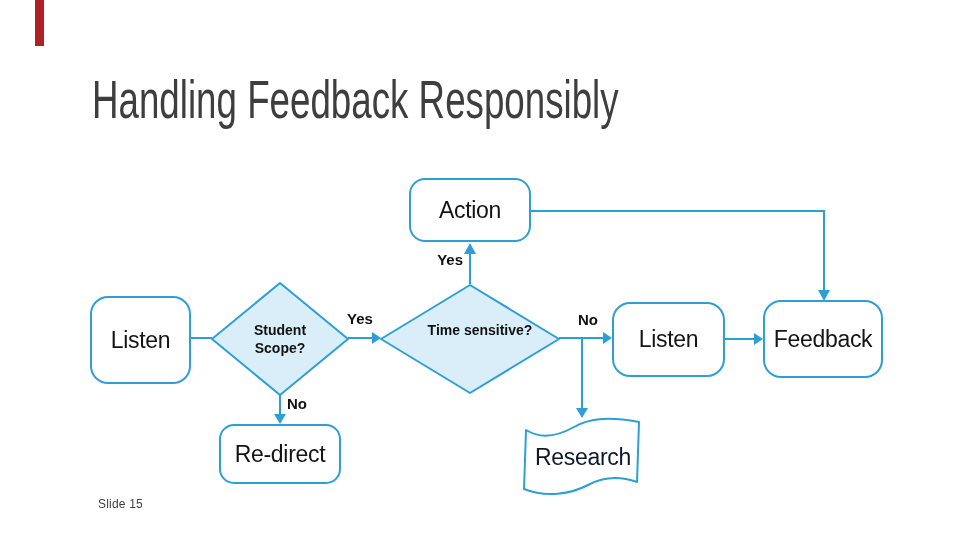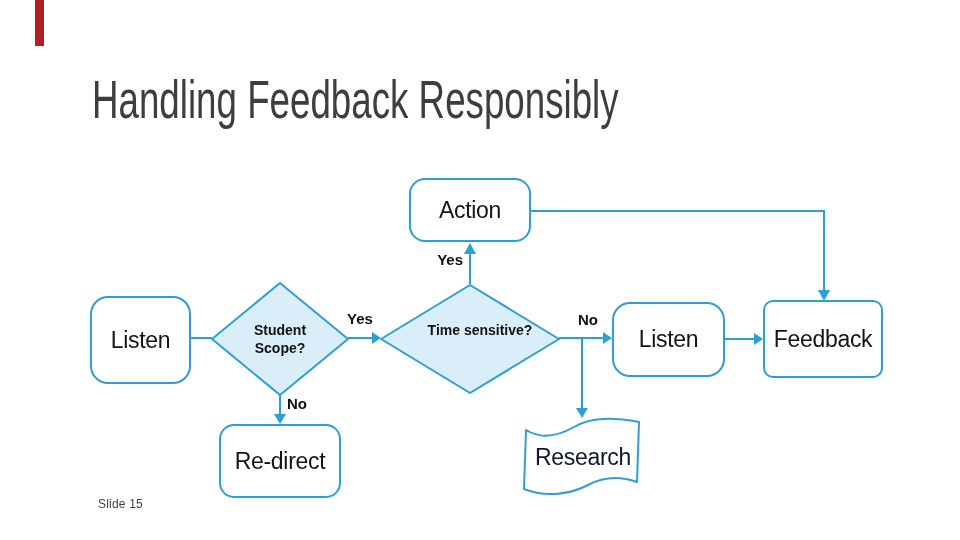--- a/index.html
+++ b/index.html
@@ -9,22 +9,22 @@
   .title{position:absolute;left:92px;top:70px;margin:0;font-size:54px;font-weight:300;
          color:#3E3E3E;white-space:nowrap;line-height:1.1;
          transform:scaleX(0.68);transform-origin:left top;letter-spacing:0;}
   .overlay{position:absolute;left:0;top:0;width:960px;height:540px;}
   .node{position:absolute;box-sizing:border-box;background:#fff;border:2px solid #2E9FD6;
         display:flex;align-items:center;justify-content:center;
         font-size:23px;color:#141414;letter-spacing:-0.3px;}
   .listen  {left:90px; top:296px;width:101px;height:88px;border-radius:18px;}
   .action  {left:409px;top:178px;width:122px;height:64px;border-radius:16px;}
   .present {left:612px;top:302px;width:113px;height:75px;border-radius:18px;}
-  .feedback{left:763px;top:300px;width:120px;height:78px;border-radius:10px;}
-  .redirect{left:219px;top:424px;width:122px;height:74px;border-radius:15px;}
+  .feedback{left:763px;top:300px;width:120px;height:78px;border-radius:18px;}
+  .redirect{left:219px;top:424px;width:122px;height:60px;border-radius:15px;}
   .diamond-label{position:absolute;font-size:14px;font-weight:bold;color:#111;
                  text-align:center;line-height:1.3;}
   .ws-label{left:230px;top:321px;width:100px;}
   .ts-label{left:410px;top:321px;width:120px;margin-left:10px;}
   .edge-label{position:absolute;font-size:15px;font-weight:bold;color:#111;}
   .yes-up   {left:425px;top:251px;width:38px;text-align:right;}
   .yes-mid  {left:342px;top:310px;width:36px;text-align:center;}
   .no-right {left:571px;top:311px;width:34px;text-align:center;}
   .no-down  {left:287px;top:395px;width:34px;text-align:left;}
   .research-label{position:absolute;left:527px;top:444px;width:112px;text-align:center;

